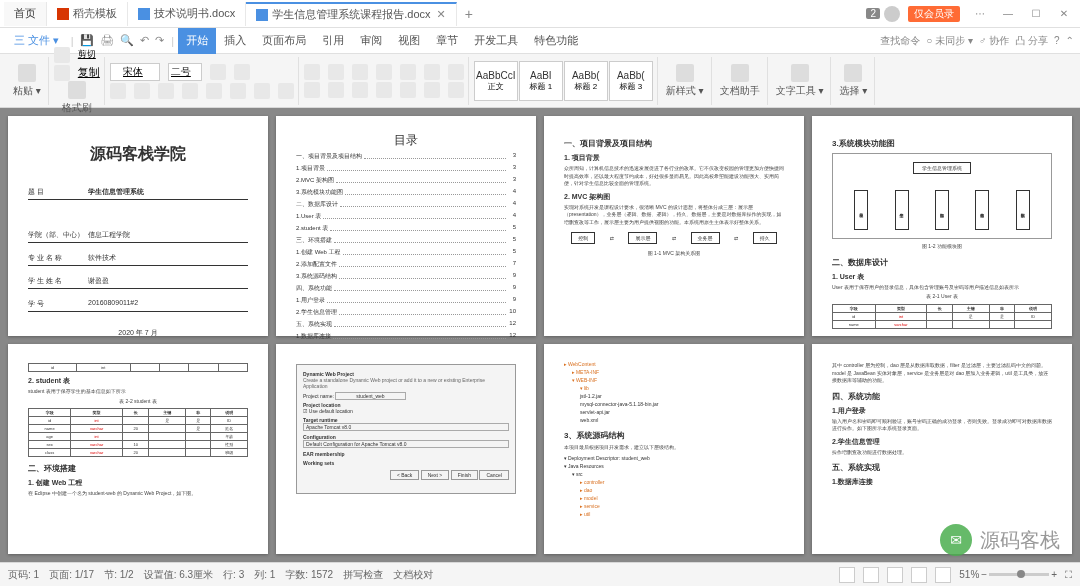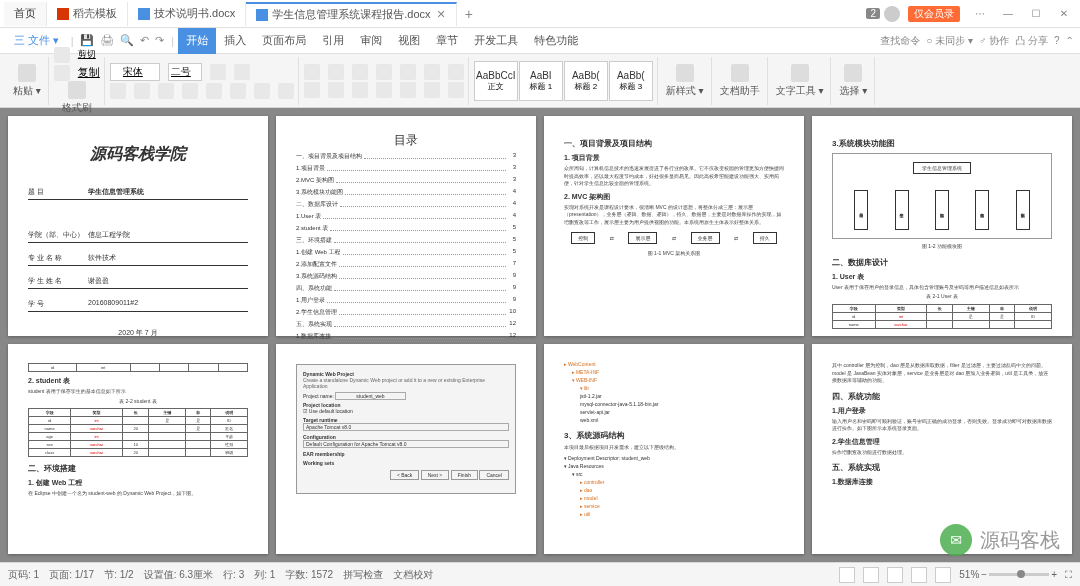--- a/index.html
+++ b/index.html
@@ -25,21 +25,21 @@
 .tool-big .ico{width:18px;height:18px;background:#ddd;border-radius:2px;margin-bottom:2px;}
 .tool-row{display:flex;gap:8px;align-items:center;text-decoration:underline;}
 .tool-mini{width:16px;height:16px;background:#e8e8e8;border-radius:2px;}
 .font-sel{height:18px;font-size:10px;border:1px solid #ccc;padding:0 2px;background:#fff;}
 .style-gallery{display:flex;gap:1px;}
 .style-box{width:44px;height:40px;border:1px solid #ccc;background:#fff;display:flex;flex-direction:column;align-items:center;justify-content:center;font-size:8px;}
 .style-box .prev{font-size:10px;color:#333;}
 .style-box.bold .prev{font-weight:normal;}
 .doc-area{height:454px;background:#888;overflow:auto;padding:8px;display:grid;grid-template-columns:repeat(4,1fr);gap:8px;}
 .page{background:#fff;box-shadow:0 1px 3px rgba(0,0,0,0.3);padding:16px 20px;font-size:7px;color:#333;position:relative;min-height:210px;}
-.page h1{font-size:16px;text-align:center;font-weight:bold;margin:12px 0 20px;font-style:italic;}
+.page h1{font-size:16px;text-align:center;font-weight:bold;margin:12px 0 20px;}
 .page .field{border-bottom:1px solid #333;margin:8px 0;padding:2px 0;display:flex;}
 .page .field .lbl{min-width:60px;}
 .page .date{text-align:center;margin-top:16px;}
 .toc-line{display:flex;margin:3px 0;font-size:6px;}
 .toc-line .dots{flex:1;border-bottom:1px dotted #999;margin:0 2px 2px;}
 .toc-line .num{width:8px;text-align:right;}
 .sec-h{font-size:8px;font-weight:bold;margin:6px 0 3px;}
 .sec-h2{font-size:7px;font-weight:bold;margin:4px 0 2px;}
 .body-txt{font-size:5px;line-height:1.5;color:#444;margin:2px 0;}
 .mvc-diag{display:flex;justify-content:space-around;margin:6px 0;border:0;}

